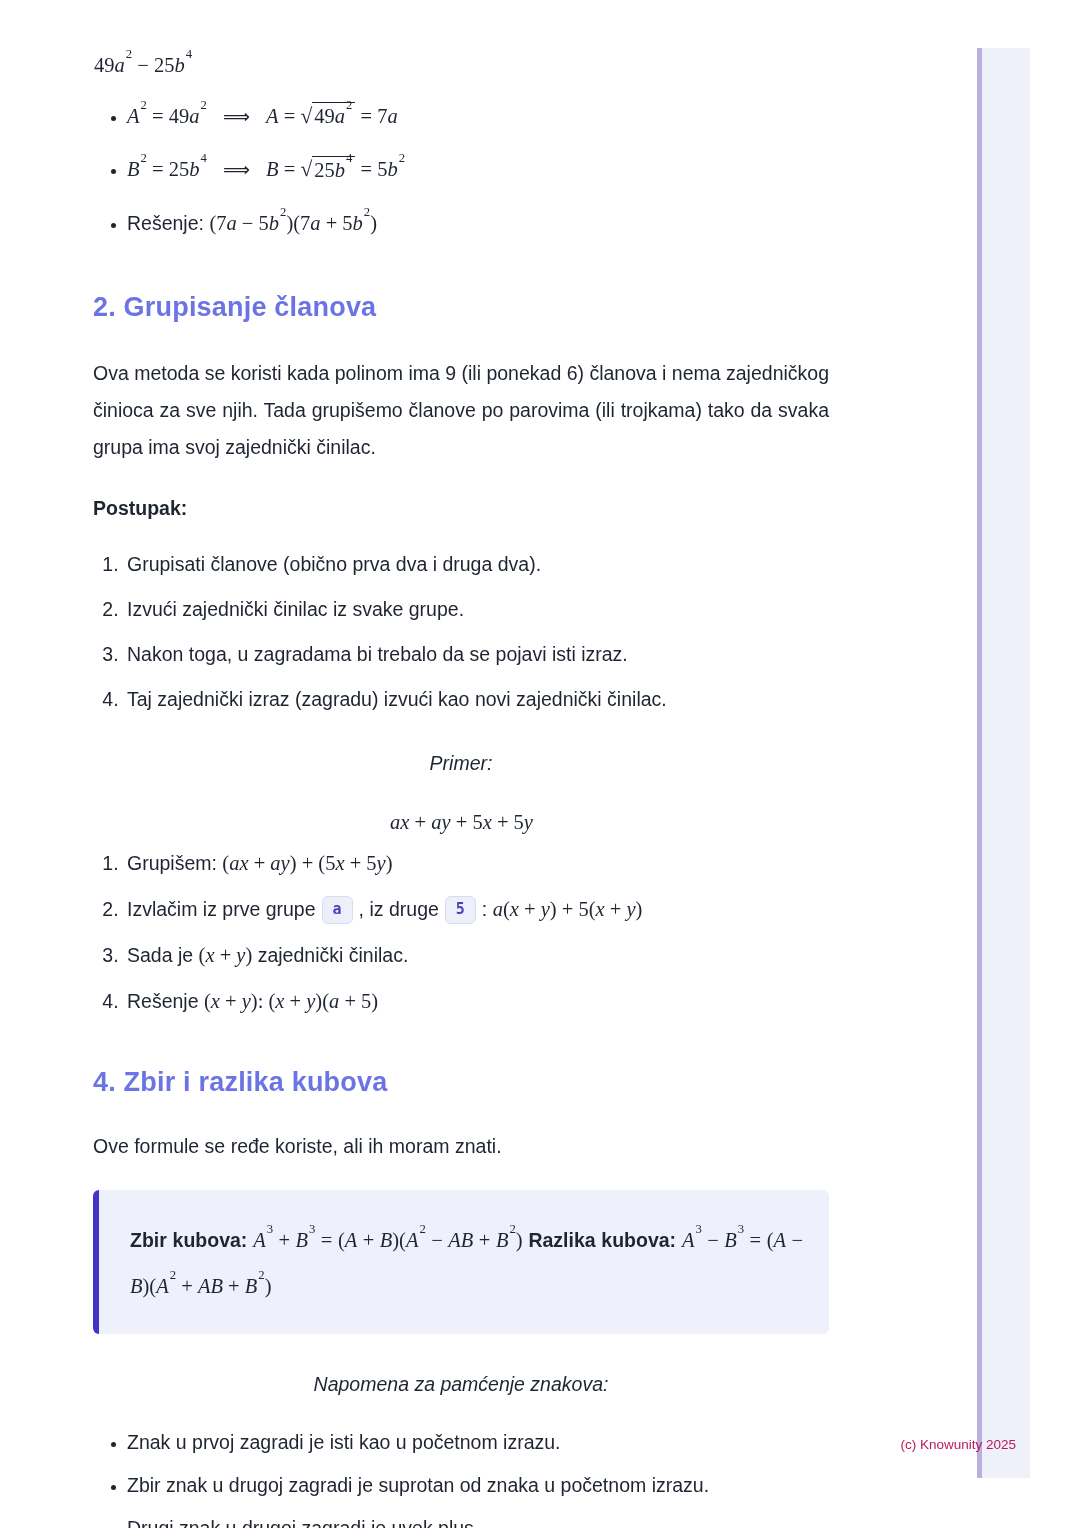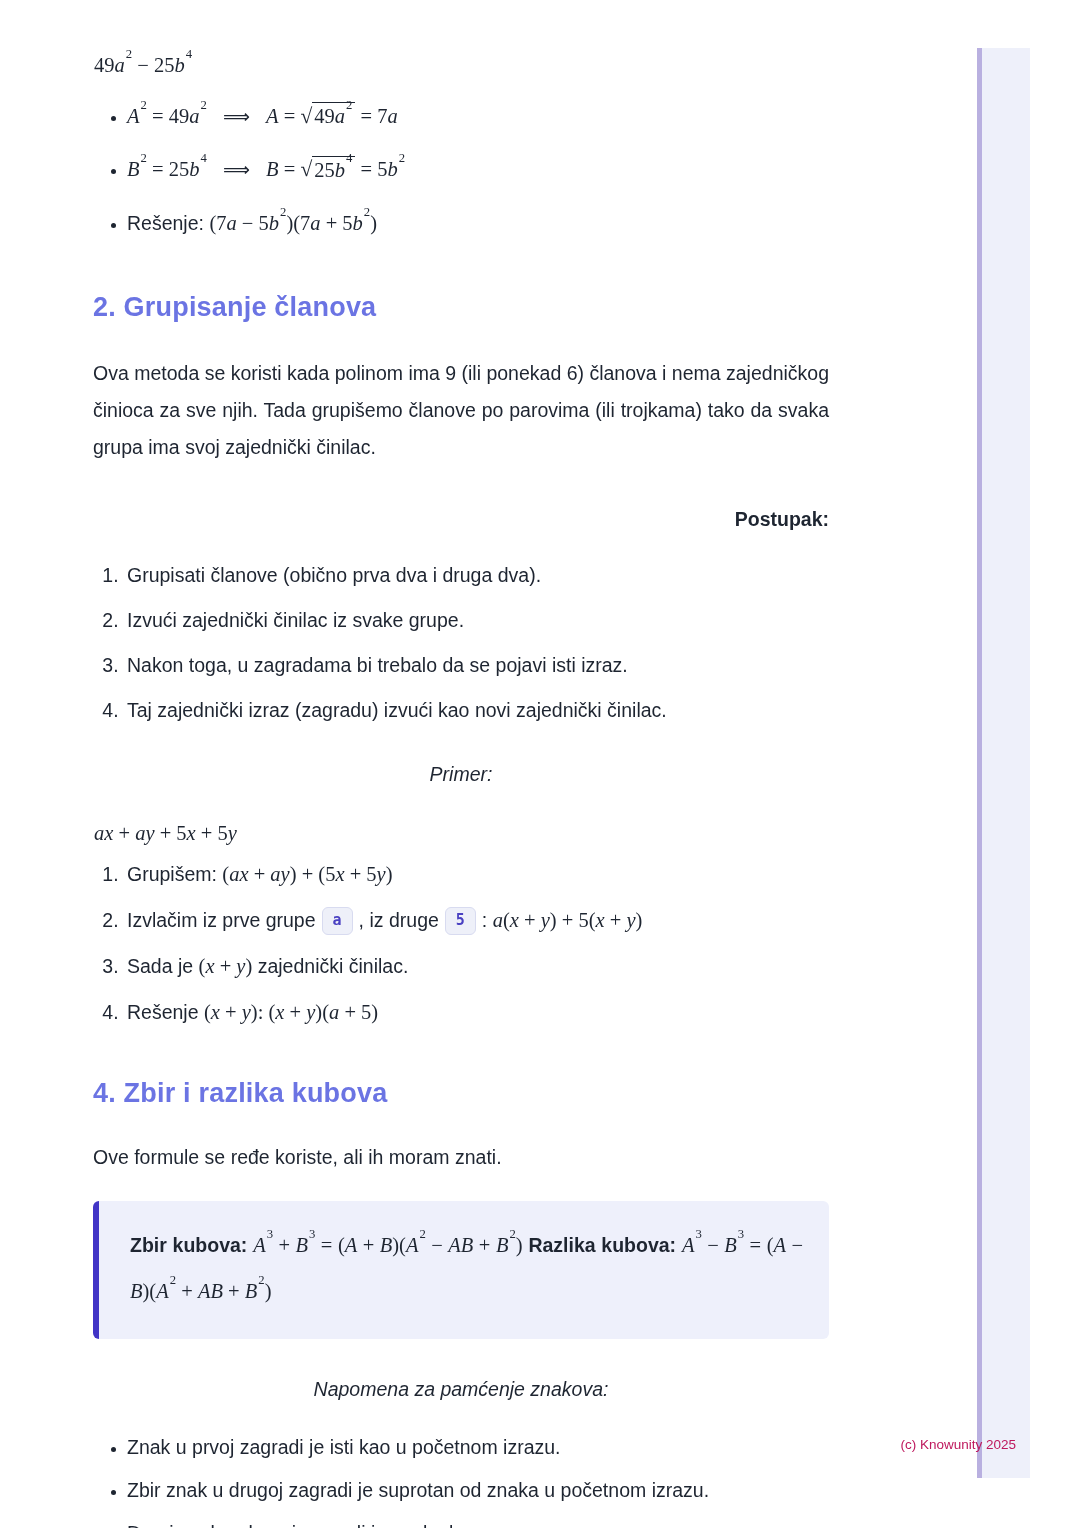--- a/index.html
+++ b/index.html
@@ -60,27 +60,27 @@
     font-size:27px;
     font-weight:600;
     color:#6b74e3;
     letter-spacing:0.2px;
   }
   .h-group { margin-top:46px; }
   .h-cubes { margin-top:46px; }
 
   p.body-par { margin-top:27px; text-align:justify; line-height:37px; }
   p.simple-par { margin-top:29px; line-height:30px; }
-  p.bold-label { margin-top:39px; font-weight:700;text-align:right; }
+  p.bold-label { margin-top:28px; font-weight:700; }
   p.italic-label { margin-top:35px; font-style:italic; line-height:30px;text-align:center; }
 
   ol.nums { list-style:decimal outside; padding-left:31px; margin-top:27px; }
   ol.nums li { margin-bottom:17px; line-height:28px; padding-left:3px; }
 
-  .expr-mid { margin-top:29px; }
+  .expr-mid { margin-top:29px;text-align:center; }
   ol.ex-steps { list-style:decimal outside; padding-left:31px; margin-top:10px; }
   ol.ex-steps li { margin-bottom:16px; line-height:30px; padding-left:3px; }
 
   .chip {
     display:inline-block;
     background:#eef0f9;
     border:1px solid #d8dbf0;
     border-radius:6px;
     padding:2px 10px 3px;
     margin:0 6px;
@@ -90,21 +90,21 @@
     line-height:21px;
     color:#4a41c2;
     vertical-align:2px;
   }
 
   .callout {
     margin-top:29px;
     background:#eef0fb;
     border-left:6px solid #4134c6;
     border-radius:6px;
-    padding:19px 26px 27px 31px;
+    padding:25px 26px 27px 31px;
     text-align:justify;
     line-height:41px;
   }
   .callout .lbl { font-weight:700; }
   .callout .math { white-space:normal; }
 
   ul.notes { list-style:disc outside; padding-left:34px; margin-top:29px; }
   ul.notes li { margin-bottom:15px; line-height:28px; }
   ul.notes li::marker { font-size:0.78em; color:#1e2531; }
 </style>

